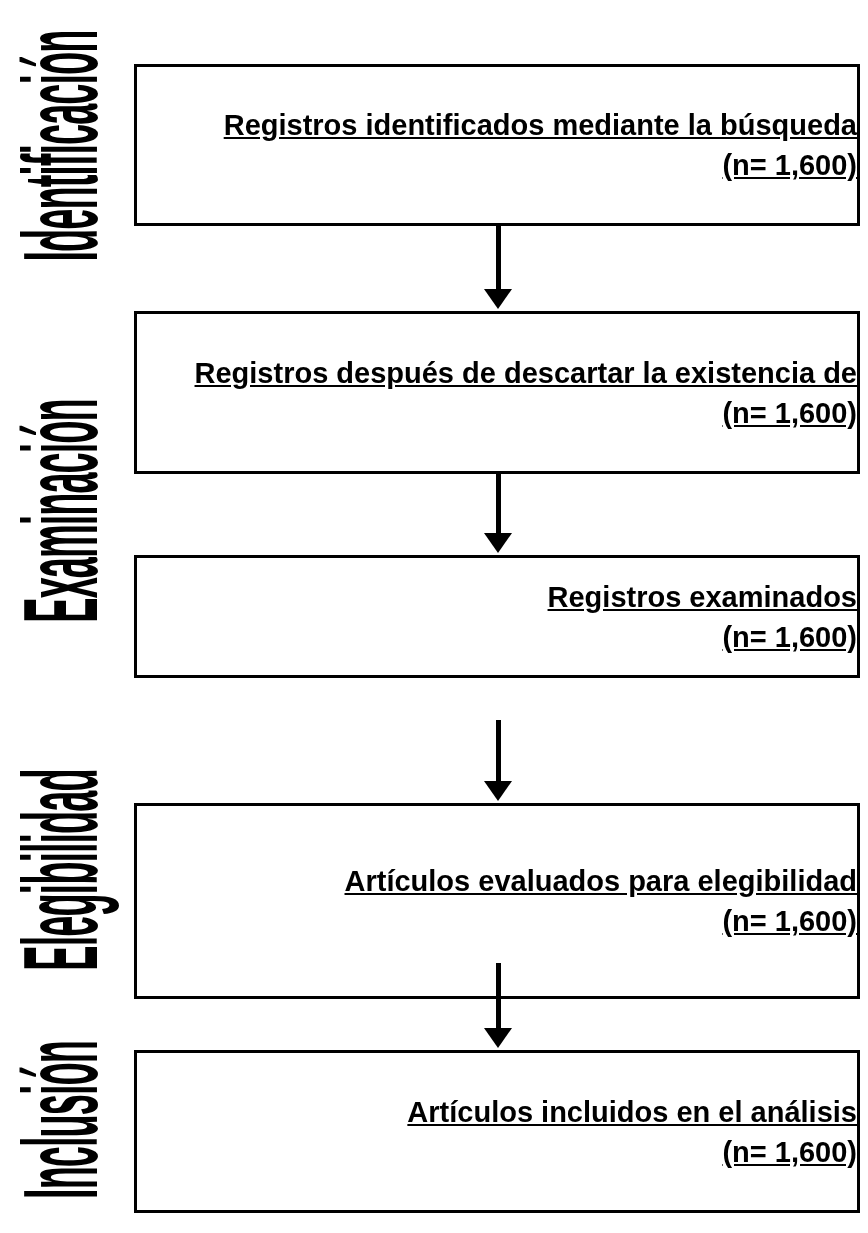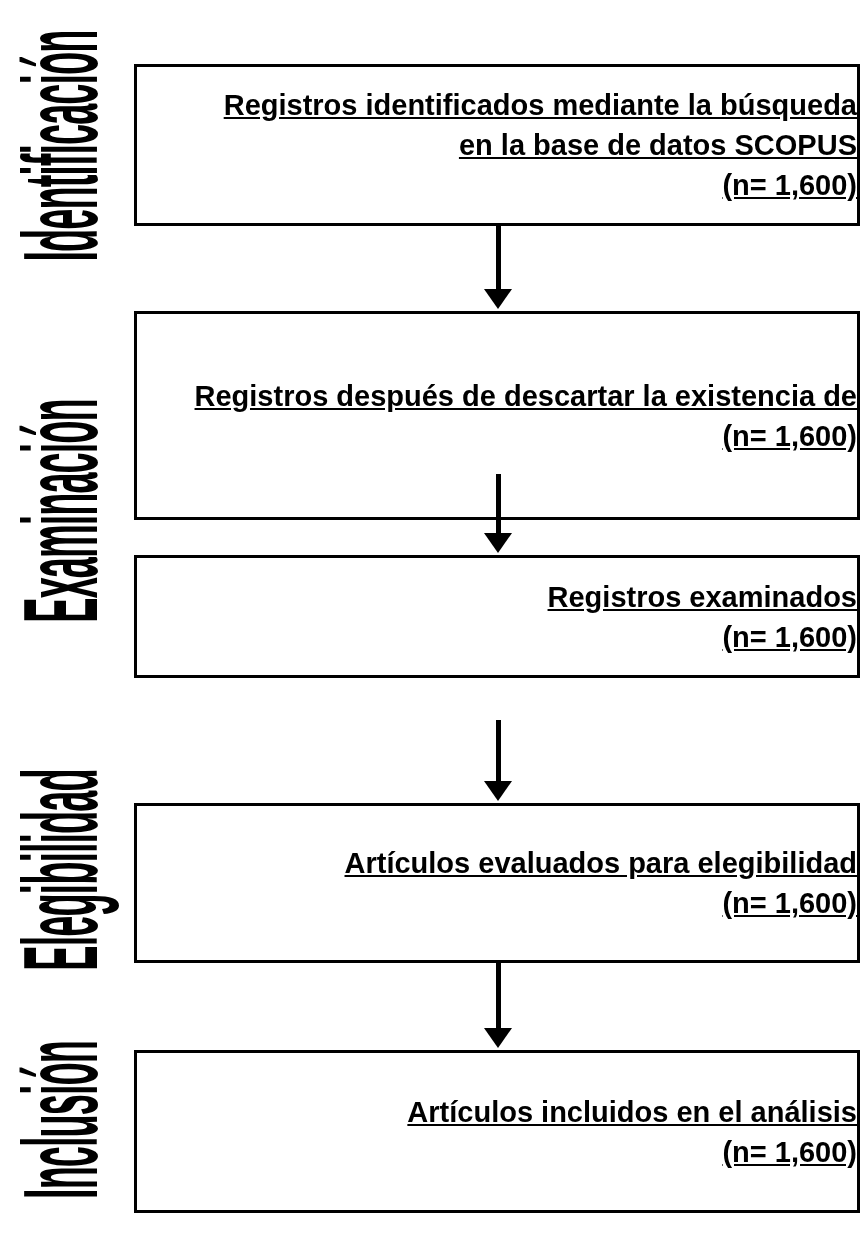--- a/index.html
+++ b/index.html
@@ -74,50 +74,49 @@
 
 <div class="diagram">
 
   <div class="stage-label" style="top:146px">Identificación</div>
   <div class="stage-label" style="top:511px">Examinación</div>
   <div class="stage-label" style="top:870px">Elegibilidad</div>
   <div class="stage-label" style="top:1120px">Inclusión</div>
 
   <div class="flow-box" style="top:64px;height:162px">
     <div class="box-line">Registros identificados mediante la búsqueda</div>
-    <div class="box-line">en la base de datos SCOPUS</div>
     <div class="box-line">(n= 1,600)</div>
   </div>
 
   <div class="arrow" style="top:226px">
     <div class="arrow-shaft" style="height:65px"></div>
     <div class="arrow-head"></div>
   </div>
 
-  <div class="flow-box" style="top:311px;height:209px">
+  <div class="flow-box" style="top:311px;height:163px">
     <div class="box-line">Registros después de descartar la existencia de</div>
     <div class="box-line">(n= 1,600)</div>
   </div>
 
   <div class="arrow" style="top:474px">
     <div class="arrow-shaft" style="height:61px"></div>
     <div class="arrow-head"></div>
   </div>
 
   <div class="flow-box" style="top:555px;height:123px">
     <div class="box-line">Registros examinados</div>
     <div class="box-line">(n= 1,600)</div>
   </div>
 
   <div class="arrow" style="top:720px">
     <div class="arrow-shaft" style="height:63px"></div>
     <div class="arrow-head"></div>
   </div>
 
-  <div class="flow-box" style="top:803px;height:160px">
+  <div class="flow-box" style="top:803px;height:196px">
     <div class="box-line">Artículos evaluados para elegibilidad</div>
     <div class="box-line">(n= 1,600)</div>
   </div>
 
   <div class="arrow" style="top:963px">
     <div class="arrow-shaft" style="height:67px"></div>
     <div class="arrow-head"></div>
   </div>
 
   <div class="flow-box" style="top:1050px;height:163px">

